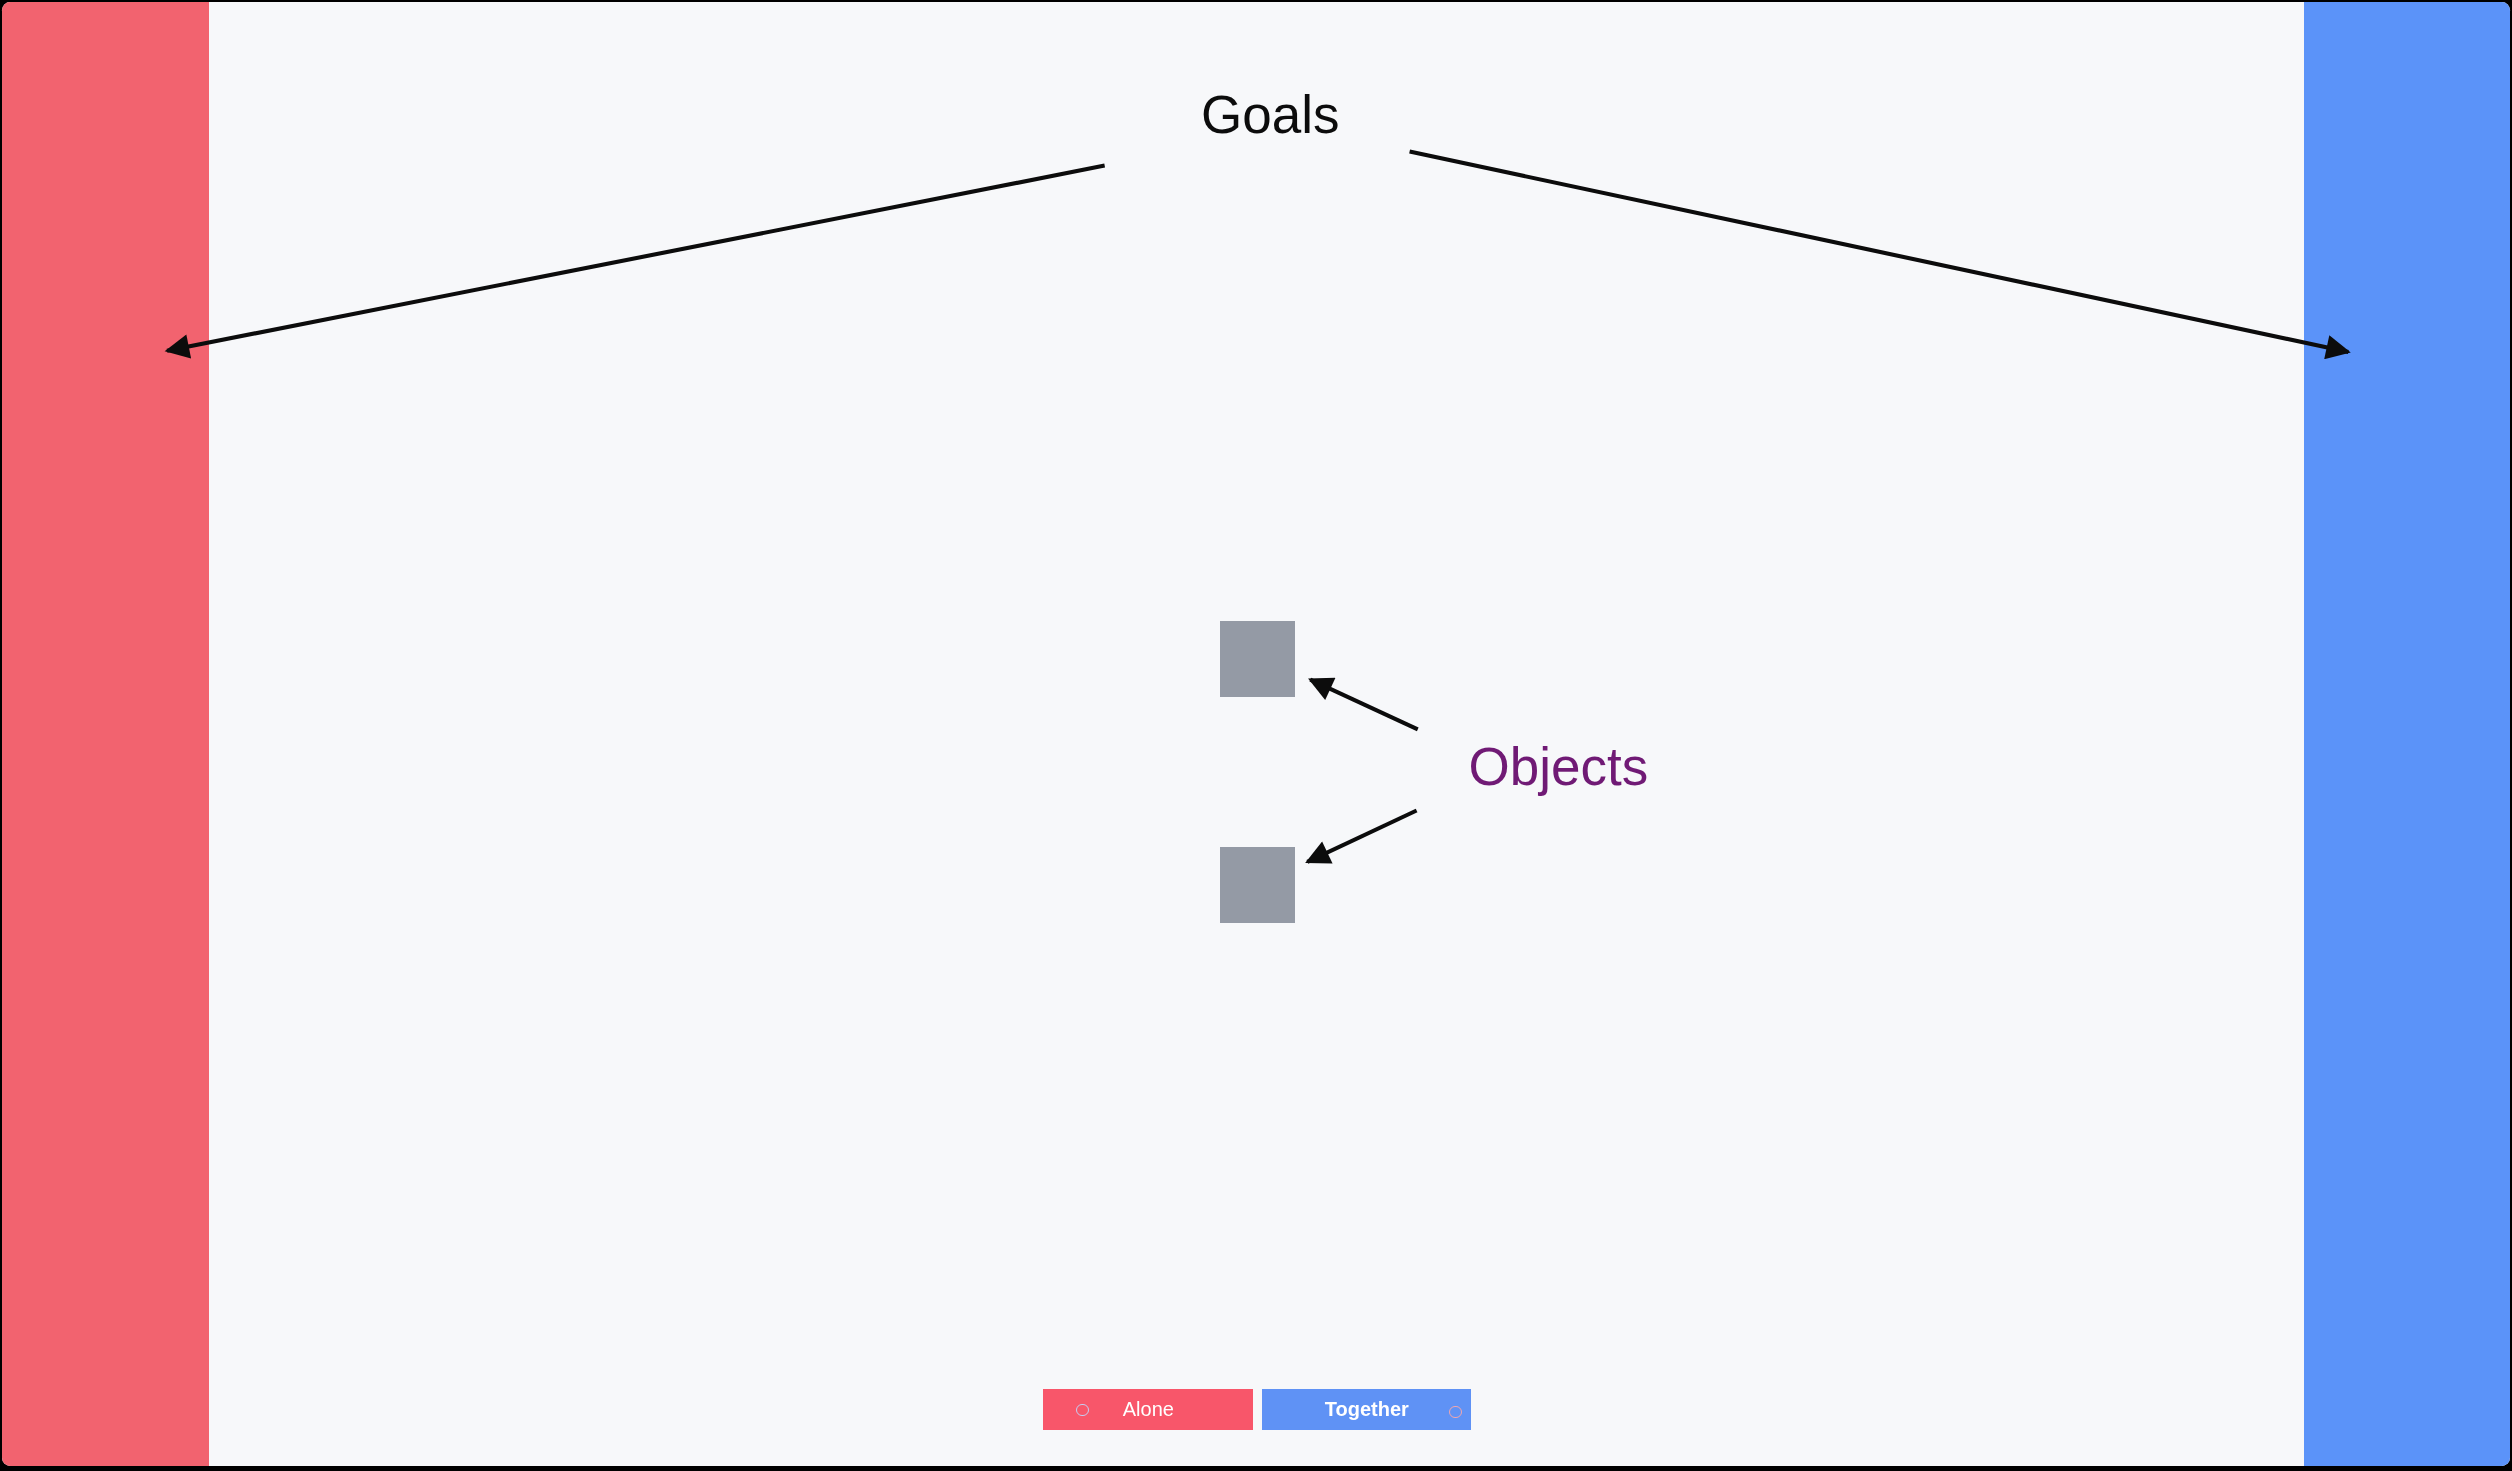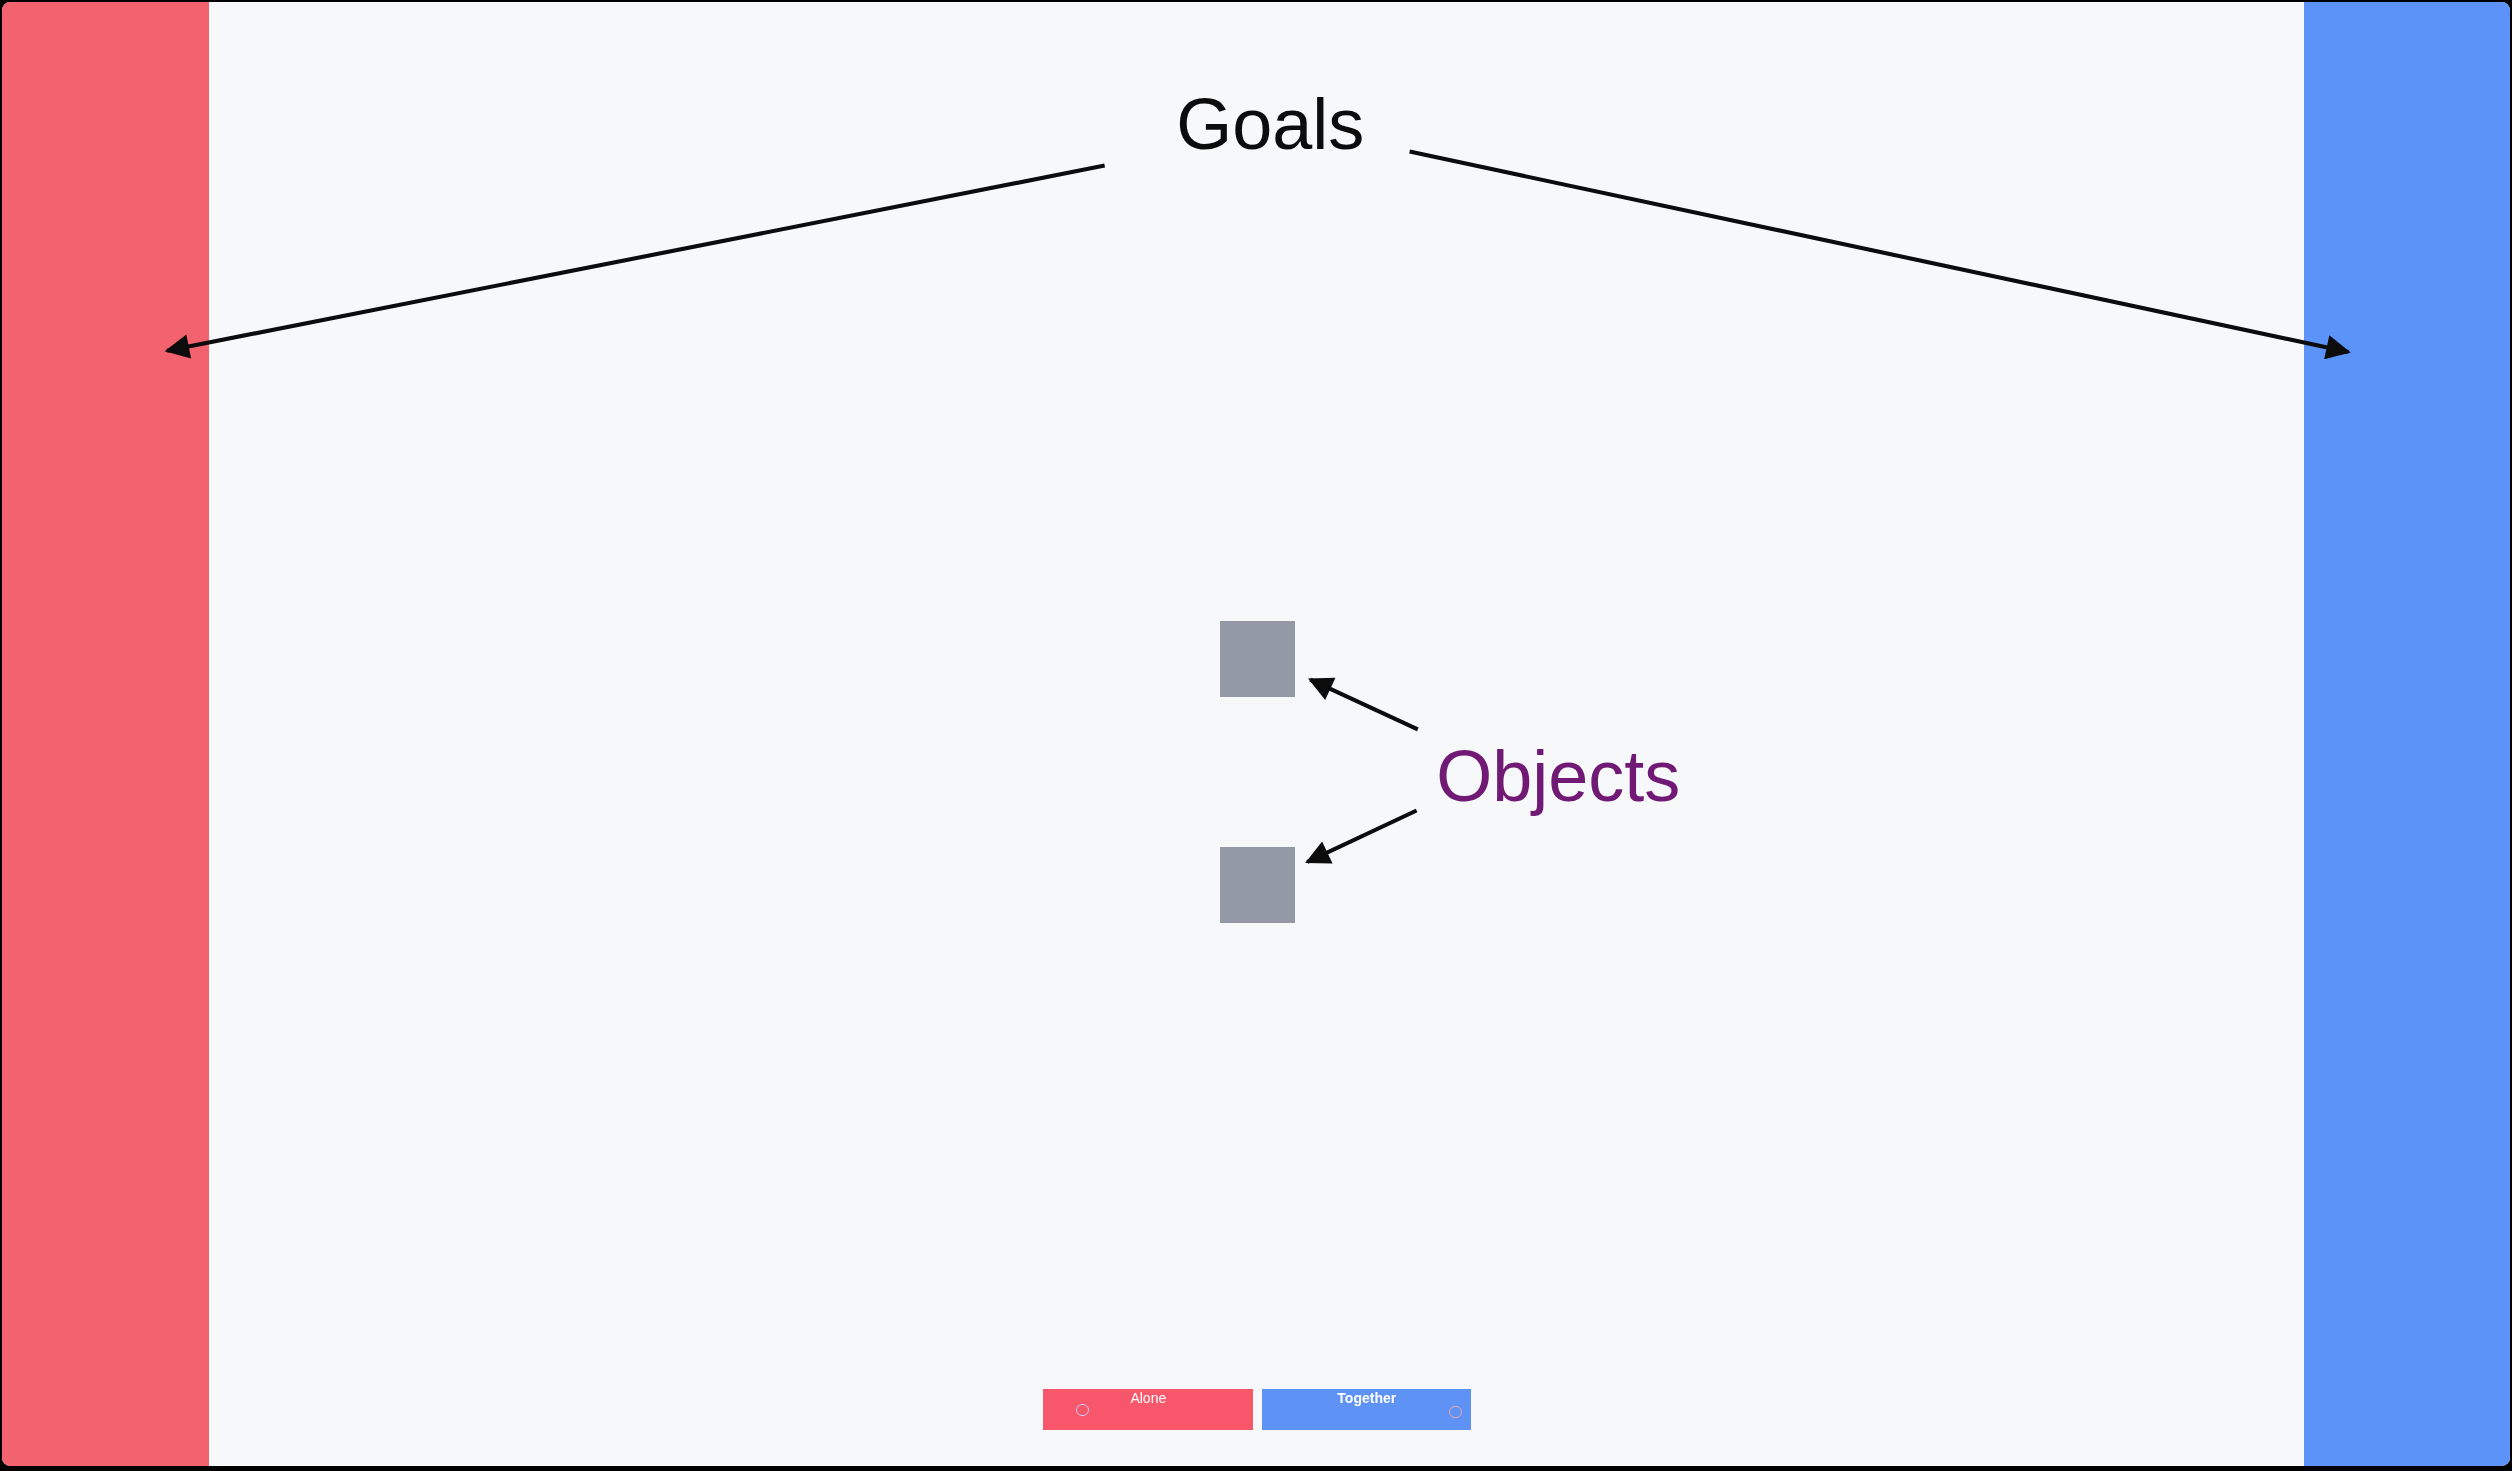--- a/index.html
+++ b/index.html
@@ -23,40 +23,40 @@
   }
   .goal-left{left:0;width:207px;}
   .goal-right{right:0;width:206px;}
   .object-block{
     position:absolute;width:75px;height:76px;
   }
   .object-top{left:1218px;top:619px;}
   .object-bottom{left:1218px;top:845px;}
   .annot-label{
     position:absolute;
-    font-size:72px;
+    font-size:53px;
     line-height:1;
     color:#0c0c0c;
     white-space:nowrap;
     transform:translateX(-50%);
   }
   .goals-label{left:1268px;top:86px;}
   .objects-label{left:1556px;top:738px;}
   .annot-svg{
     position:absolute;left:0;top:0;width:100%;height:100%;
     pointer-events:none;
   }
   .annot-svg line{stroke-width:7;}
   .controls{
     position:absolute;left:0;top:1387px;width:100%;height:41px;
   }
   .choice-button{
     position:absolute;top:0;height:41px;
-    display:flex;align-items:flex-start;justify-content:center;
-    color:#fff;font-size:14px;
+    display:flex;align-items:center;justify-content:center;
+    color:#fff;font-size:20px;
     cursor:pointer;
     border:none;
   }
   .alone-button{left:1041px;width:210px;}
   .together-button{left:1260px;width:209px;font-weight:bold;}
   .radio-circle{
     position:absolute;
     width:10.5px;height:10.5px;
     border-radius:50%;
     border:1.2px solid transparent;

